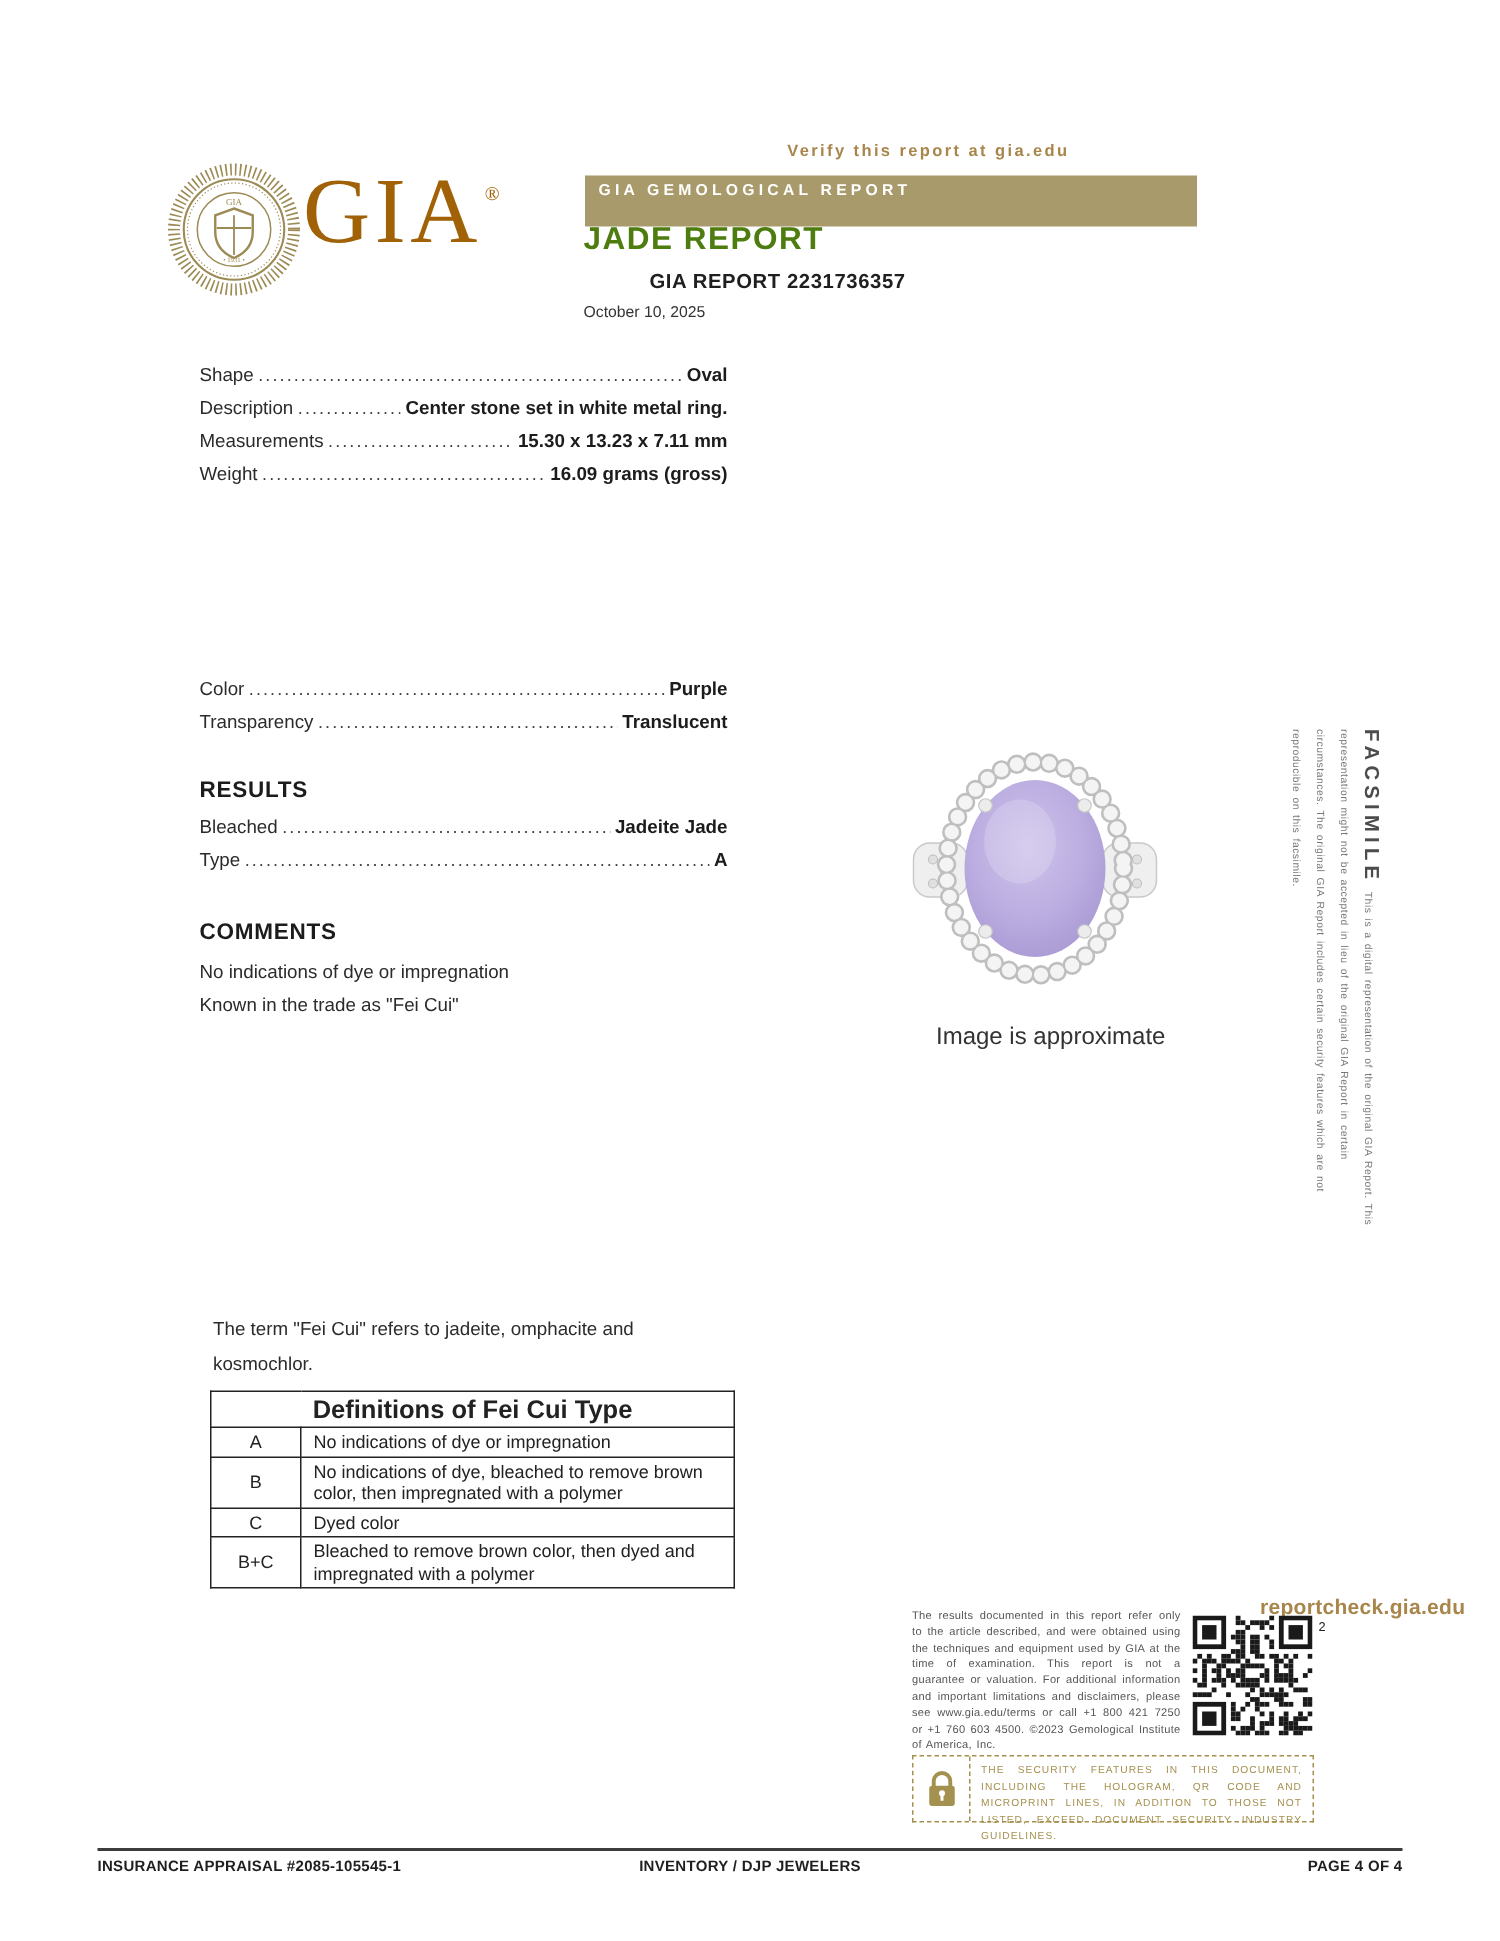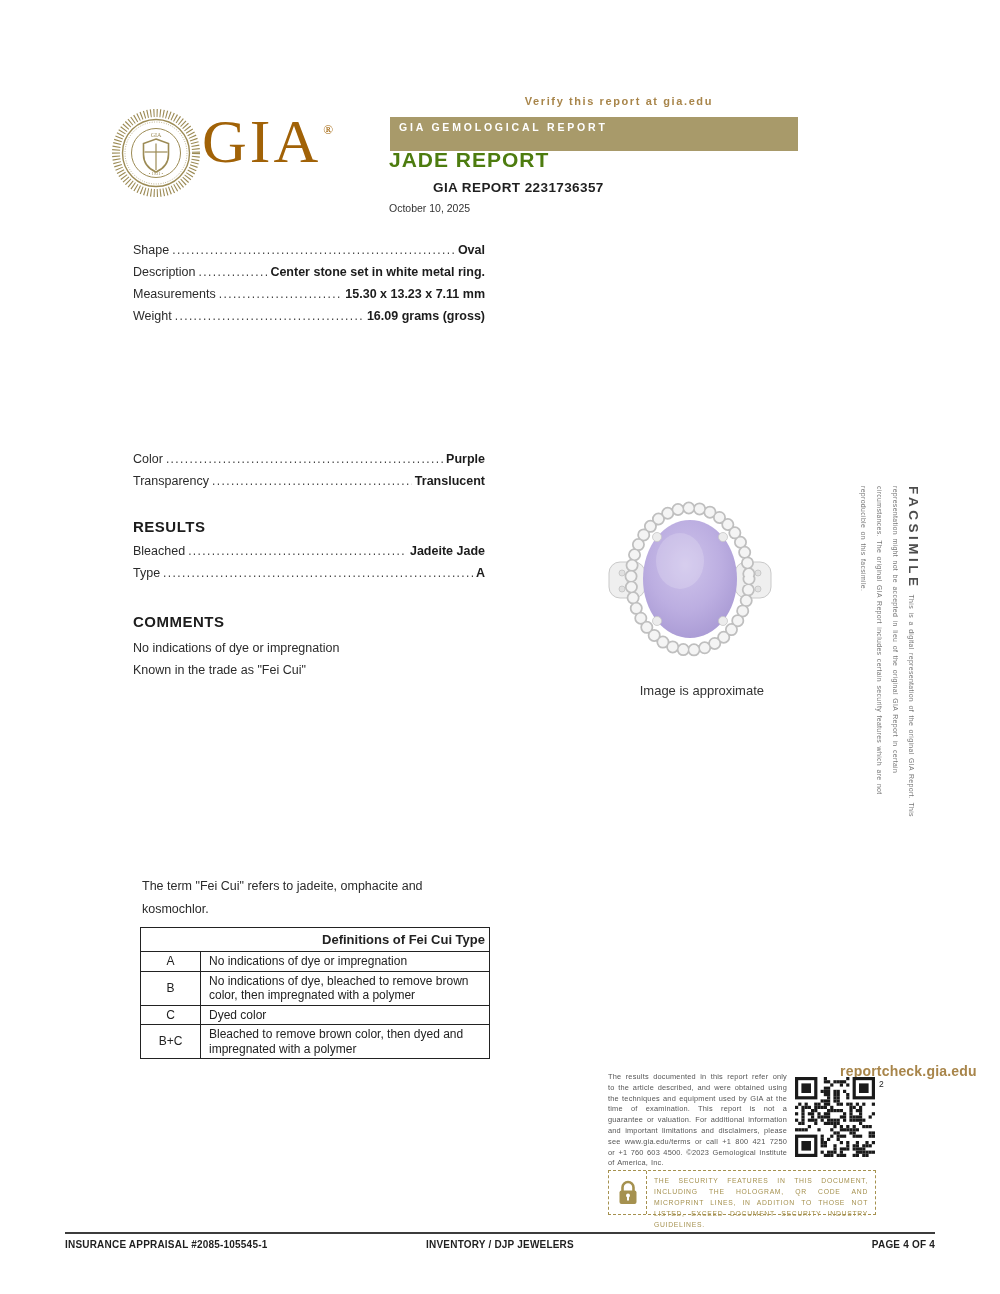--- a/index.html
+++ b/index.html
@@ -25,32 +25,32 @@
   .spec-row .leader { flex:1; overflow:hidden; white-space:nowrap; margin:0 3px; color:#3d3d3d; }
   .spec-row .leader::after { content:"..................................................................................................................................................."; letter-spacing:1.4px; font-size:12px; }
   .spec-row .val { white-space:nowrap; font-weight:bold; color:#1c1c1c; }
 
   .sec-heading { position:absolute; left:133px; font-size:15px; font-weight:bold; letter-spacing:0.5px; color:#1c1c1c; }
   .comment-lines { position:absolute; left:133px; top:637px; font-size:12.5px; color:#2b2b2b; }
   .comment-lines div { height:22px; line-height:22px; }
 
   
   .ring-wrap { position:absolute; left:606px; top:483px; width:168px; height:192px; }
-  .img-caption { position:absolute; left:576px; top:683px; width:188px; text-align:right; font-size:13px; color:#333; }
+  .img-caption { position:absolute; left:624px; top:683px; width:188px; text-align:left; font-size:16px; color:#333; }
 
   
   .facsimile { position:absolute; left:921px; top:486px; width:337px; transform:rotate(90deg); transform-origin:0 0; line-height:13px; }
   .facs-title { font-size:13.5px; font-weight:bold; letter-spacing:3.5px; color:#4c4c4c; margin-right:5px; }
   .facs-body { font-size:6.9px; letter-spacing:0.35px; word-spacing:1.2px; color:#787878; }
 
   
   .fei-note { position:absolute; left:142px; top:875px; font-size:12.5px; color:#2b2b2b; }
   .fei-note div { height:22.5px; line-height:22.5px; }
   .fei-table { position:absolute; left:140px; top:927px; width:350px; border-collapse:collapse; font-size:12px; color:#222; }
-  .fei-table th { border:1.6px solid #222; font-size:13px; font-weight:bold; text-align:right; height:24px; padding:1px 4px; }
+  .fei-table th { border:1.6px solid #222; font-size:17px; font-weight:bold; text-align:center; height:24px; padding:1px 4px; }
   .fei-table td { border:1px solid #222; border-left:1.6px solid #222; border-right:1.6px solid #222; padding:2px 8px; vertical-align:middle; line-height:14.5px; }
   .fei-table td.type { width:60px; text-align:center; border-right:1px solid #222; }
   .fei-table tr:last-child td { border-bottom:1.6px solid #222; }
 
   
   .disclaimer { position:absolute; left:608px; top:1072px; width:179px; font-size:7.4px; line-height:10.8px; letter-spacing:0.2px; word-spacing:0.8px; text-align:justify; color:#555; }
   .reportcheck { position:absolute; left:793px; top:1063px; width:82px; font-size:14px; font-weight:bold; color:#a8854a; letter-spacing:0.2px;padding-left:47px; }
   .qr { position:absolute; left:795px; top:1077px; width:80px; height:80px; }
   .qr-num { position:absolute; left:879px; top:1079px; font-size:8.5px; color:#222; }
 

